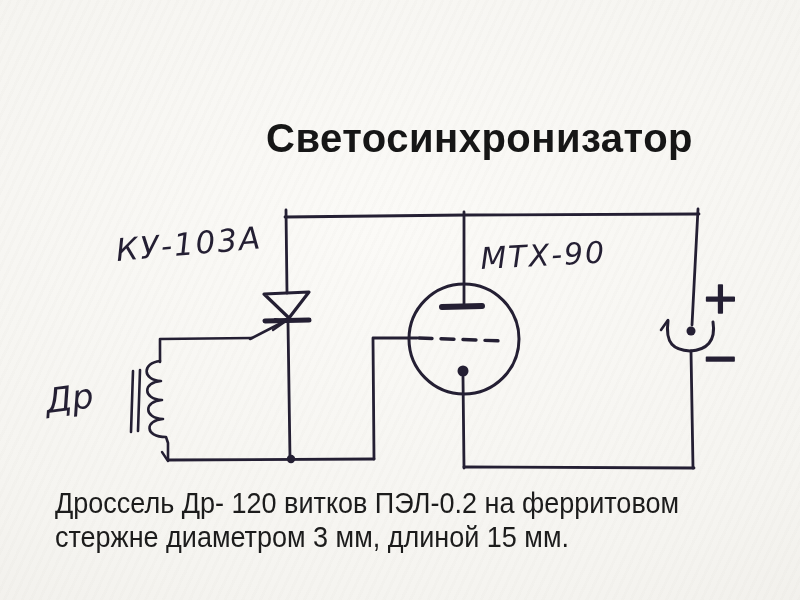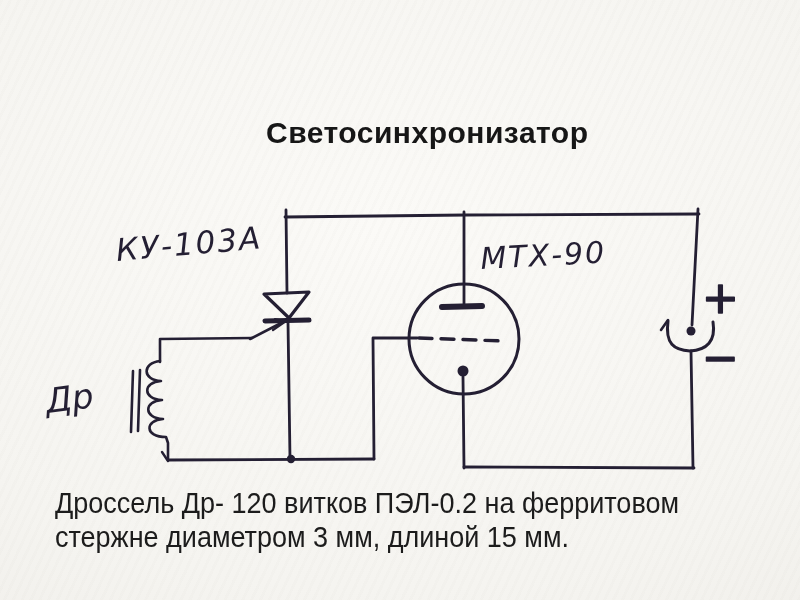--- a/index.html
+++ b/index.html
@@ -7,21 +7,21 @@
     position:relative;
     width:800px;height:600px;
     overflow:hidden;
     background:
       repeating-linear-gradient(115deg, rgba(120,115,100,0.02) 0 3px, rgba(255,255,255,0) 3px 8px),
       radial-gradient(140% 120% at 48% 38%, #fbfaf7 0%, #f5f4f0 50%, #edebe6 88%, #e7e5e0 100%);
     font-family:"Liberation Sans", sans-serif;
   }
   .title{
     position:absolute;left:266px;top:116px;
-    font-weight:bold;font-size:30px;letter-spacing:0.5px;
+    font-weight:bold;font-size:40px;letter-spacing:0.5px;
     color:#161616;white-space:nowrap;
   }
   .schematic-svg{position:absolute;left:0;top:0;}
   .hand{
     font-family:"DejaVu Sans", sans-serif;
     font-style:italic;
     fill:#241f33;
   }
   .note{
     position:absolute;left:55px;top:486px;

